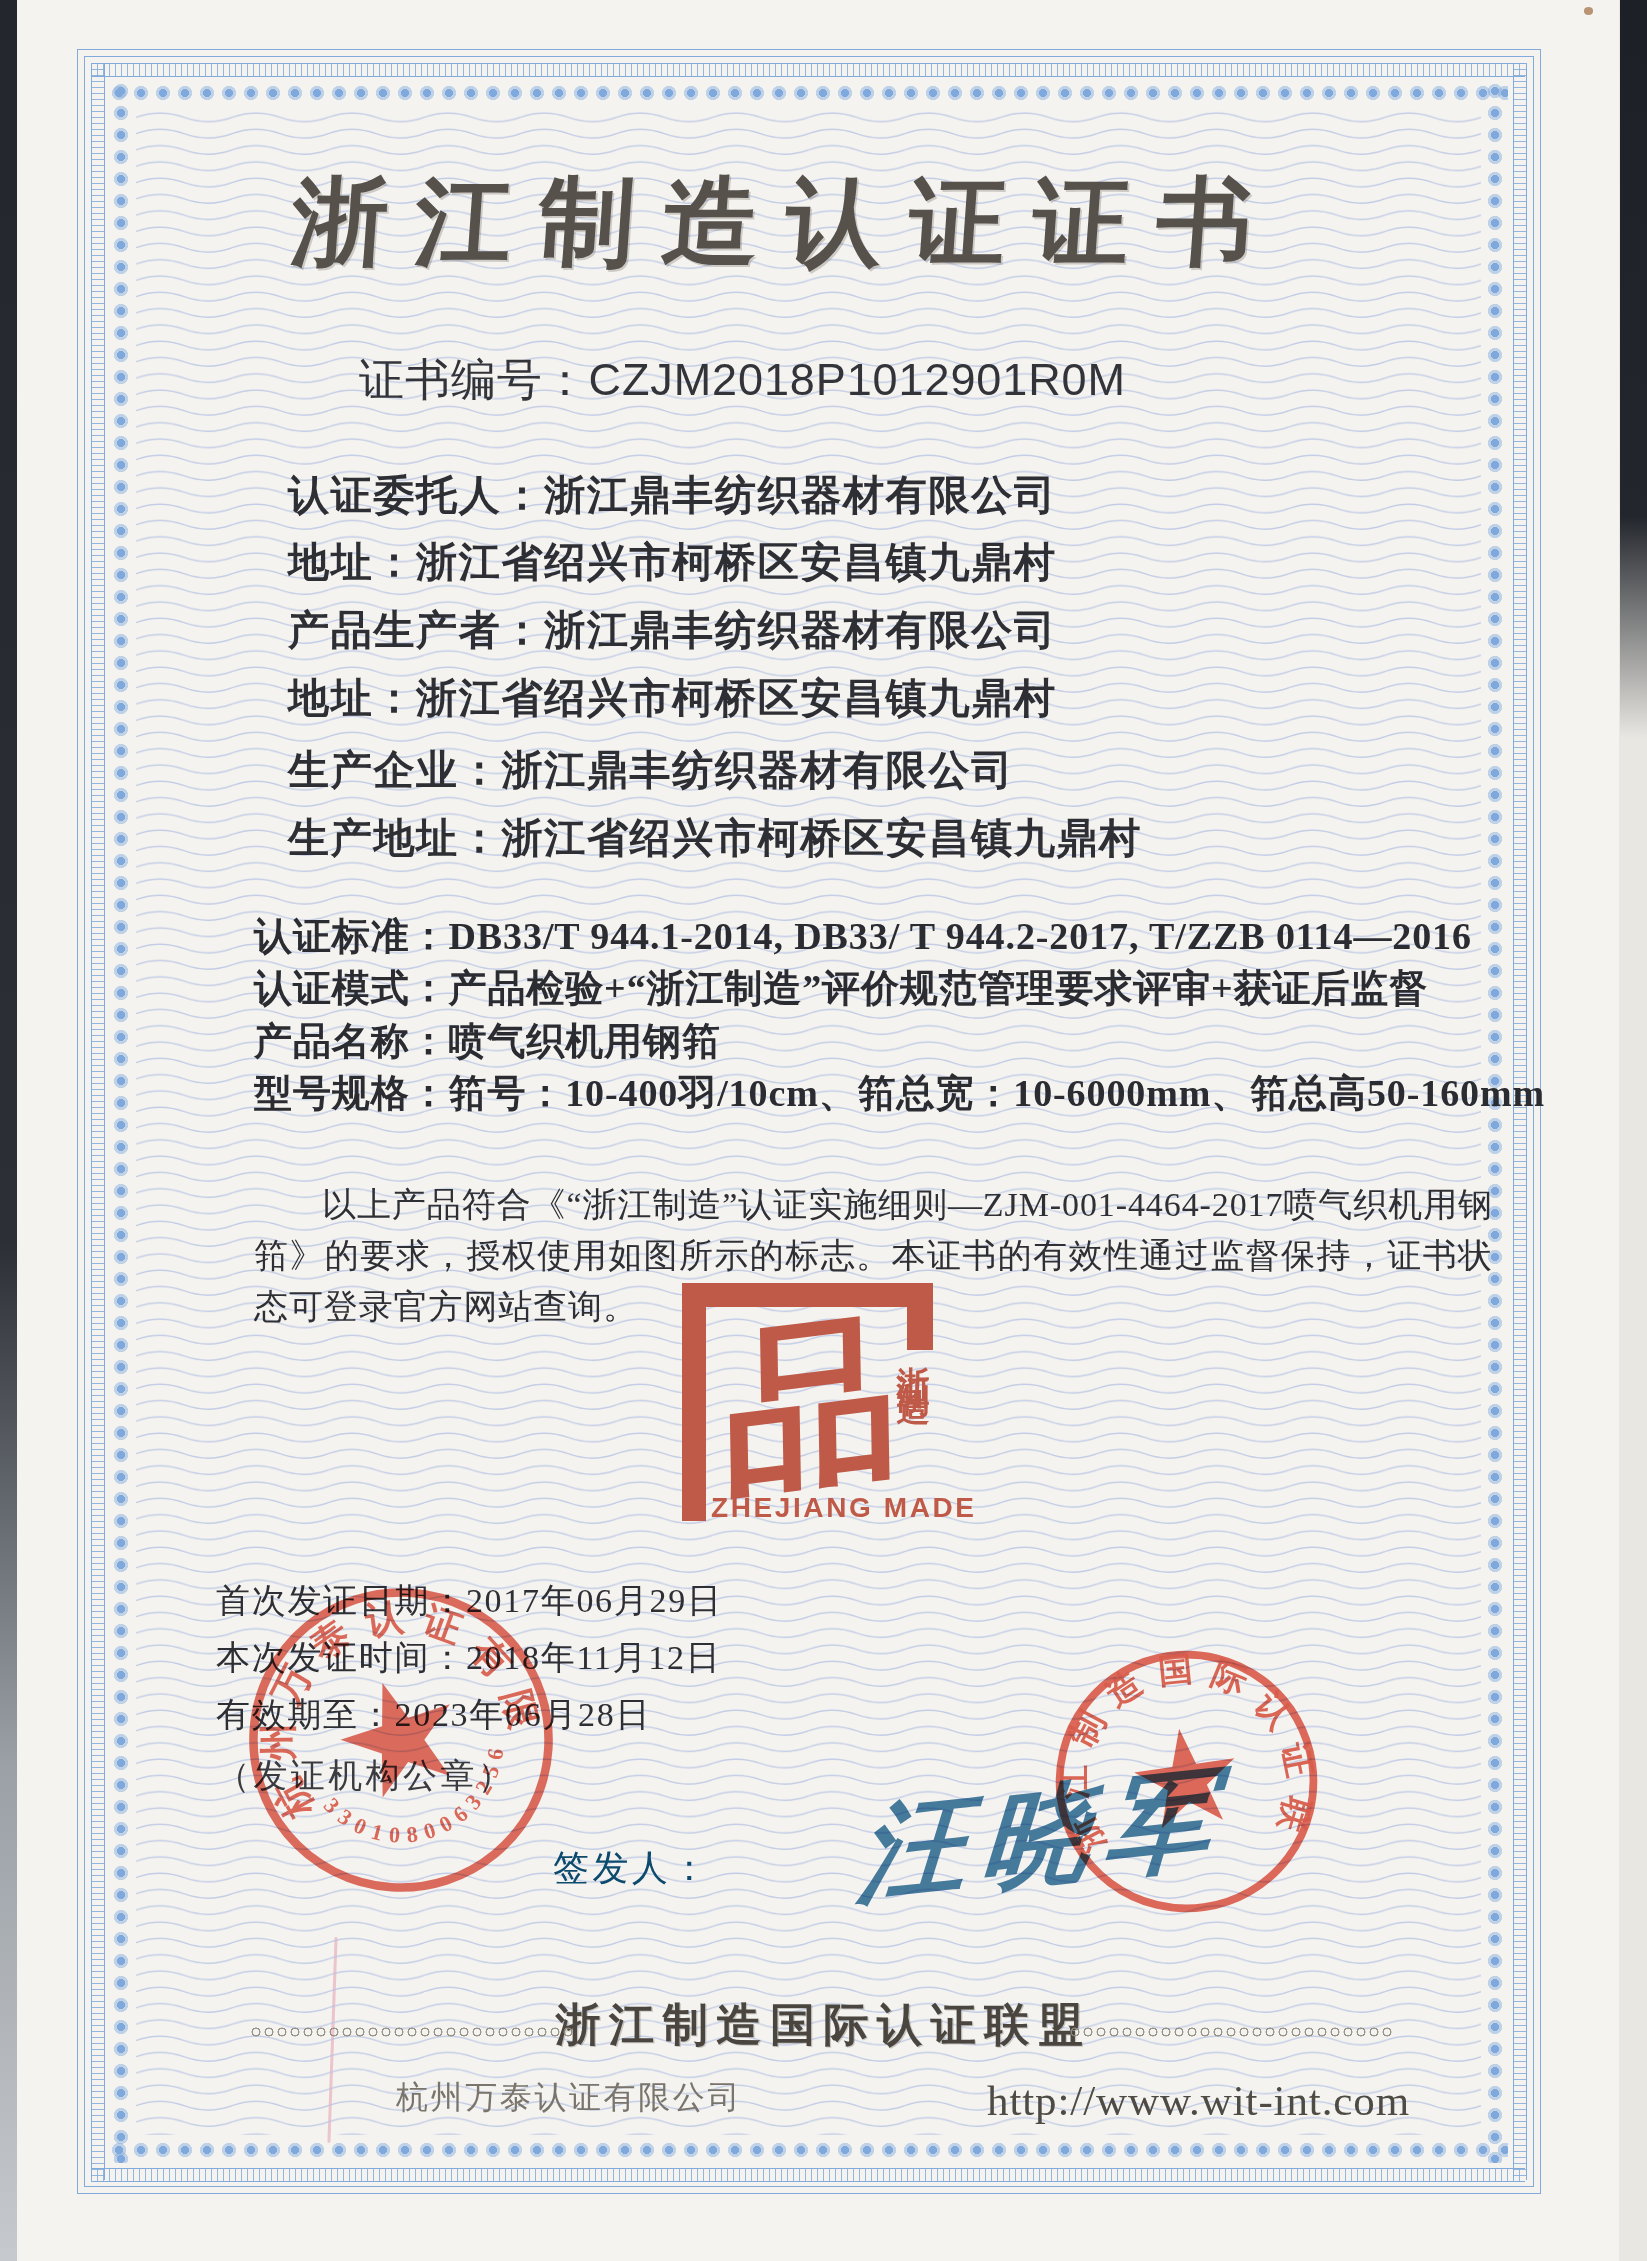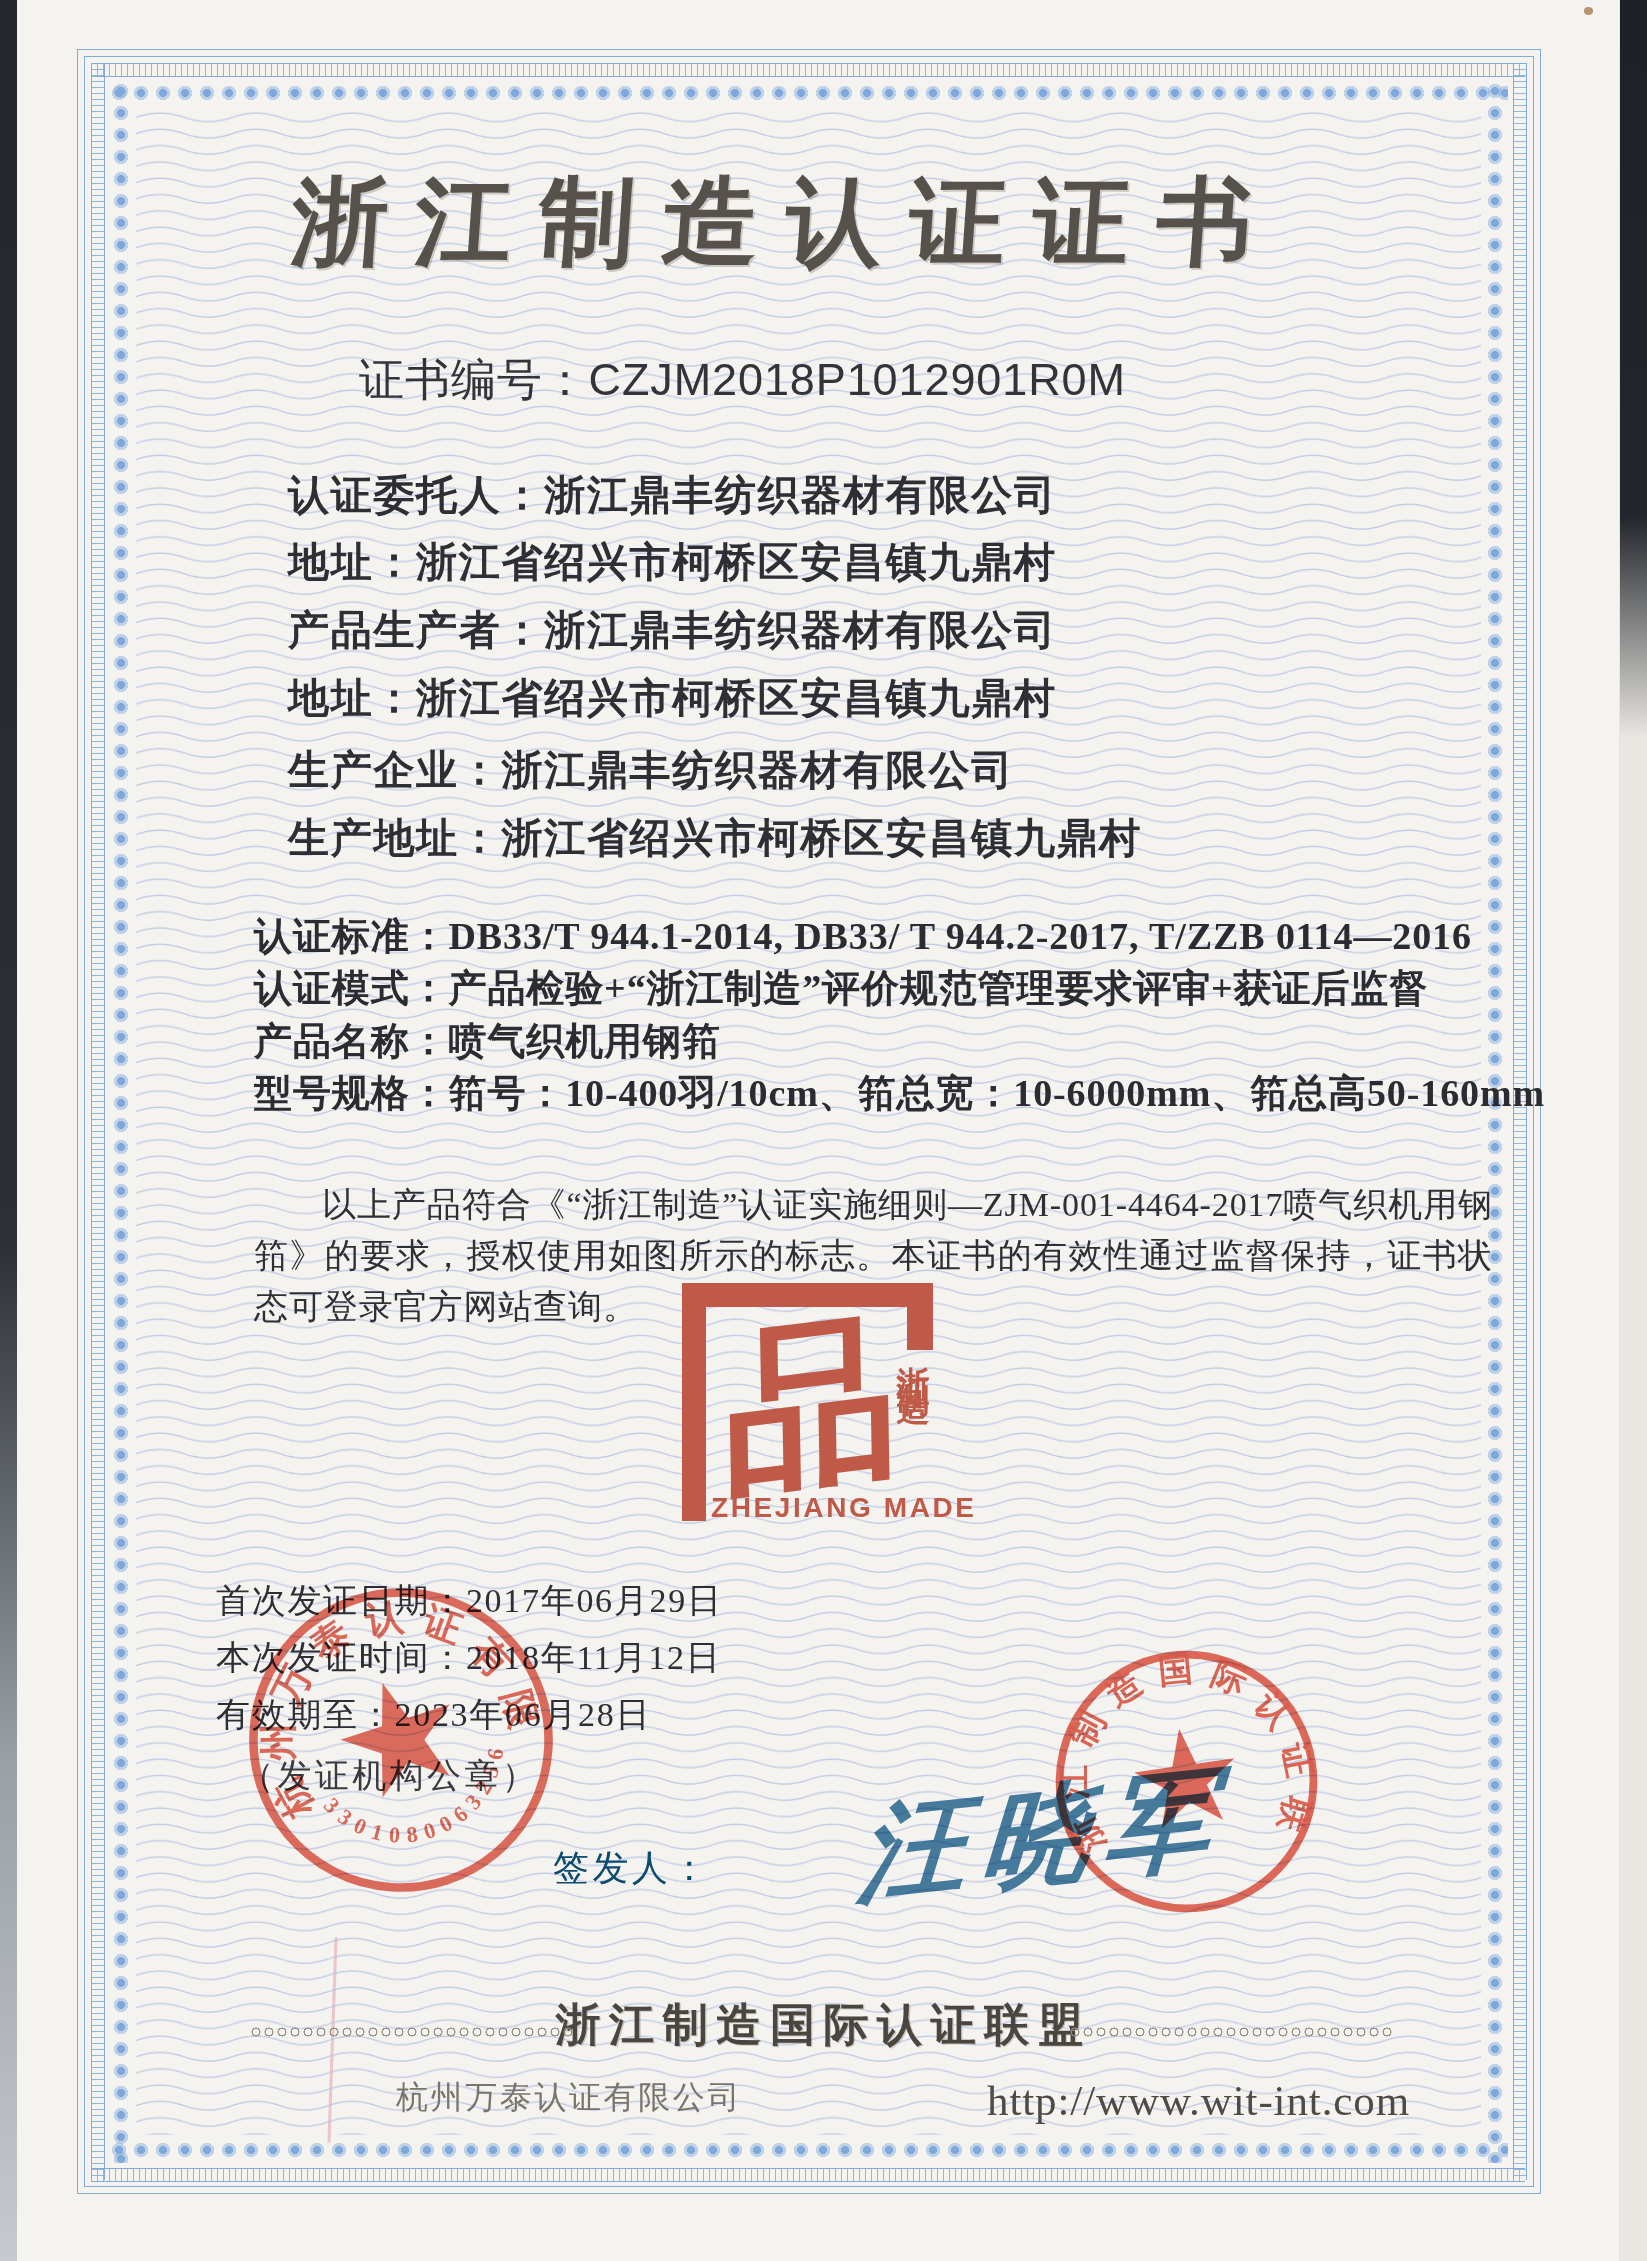--- a/index.html
+++ b/index.html
@@ -53,21 +53,21 @@
   .logo .bar-left{left:0;top:0;width:24px;height:238px;background:currentColor;}
   .logo .stub-right{left:225px;top:0;width:26px;height:67px;background:currentColor;}
   .logo .pin{left:41px;top:5.1px;font-size:176px;font-weight:bold;transform:rotate(-7deg) skewX(-6deg);
     font-family:"Liberation Serif",serif;}
   .logo .vert{left:208px;top:57px;writing-mode:vertical-rl;font-size:33px;font-weight:bold;letter-spacing:8.6px;
     font-family:"Liberation Sans",sans-serif;}
   .logo .eng{left:29px;top:209px;width:220px;text-align:center;font-size:28px;font-weight:bold;letter-spacing:2.6px;
     font-family:"Liberation Sans",sans-serif;white-space:nowrap;}
   
   .date-line{left:216px;z-index:1;font-size:34px;color:#2e2f34;white-space:nowrap;letter-spacing:1.7px;}
-  .seal-note{left:216px;top:1753px;z-index:1;font-size:34px;color:#3a3b40;letter-spacing:3.4px;margin-left:24px;}
+  .seal-note{left:216px;top:1753px;z-index:1;font-size:34px;color:#3a3b40;letter-spacing:3.4px;}
   .signer{left:553px;top:1844px;z-index:1;font-size:36px;color:#0c4a6e;letter-spacing:3.4px;}
   .signature{left:858px;top:1764px;z-index:4;font-size:108px;color:var(--signature-blue,#2f6e99);
     font-style:italic;font-weight:bold;transform:rotate(-6deg) skewX(-10deg);opacity:.88;
     mix-blend-mode:multiply;white-space:nowrap;letter-spacing:15.4px;}
   
   .seal{z-index:3;mix-blend-mode:multiply;opacity:.88;}
   .seal-left{left:238px;top:1577px;transform:rotate(-18deg);}
   .seal-right{left:1045px;top:1640px;transform:rotate(-8deg);}
   
   .alliance{left:0;top:1995px;width:1647px;text-align:center;z-index:1;

